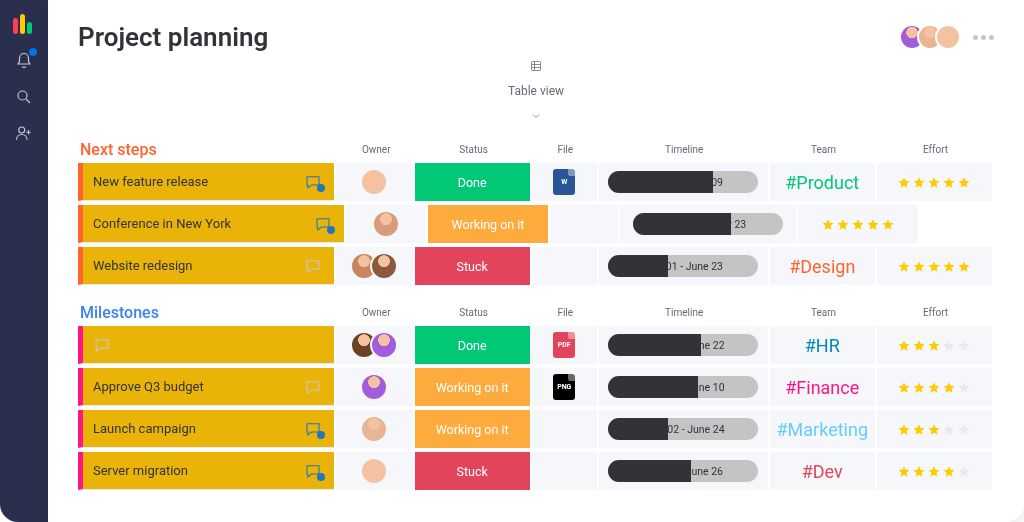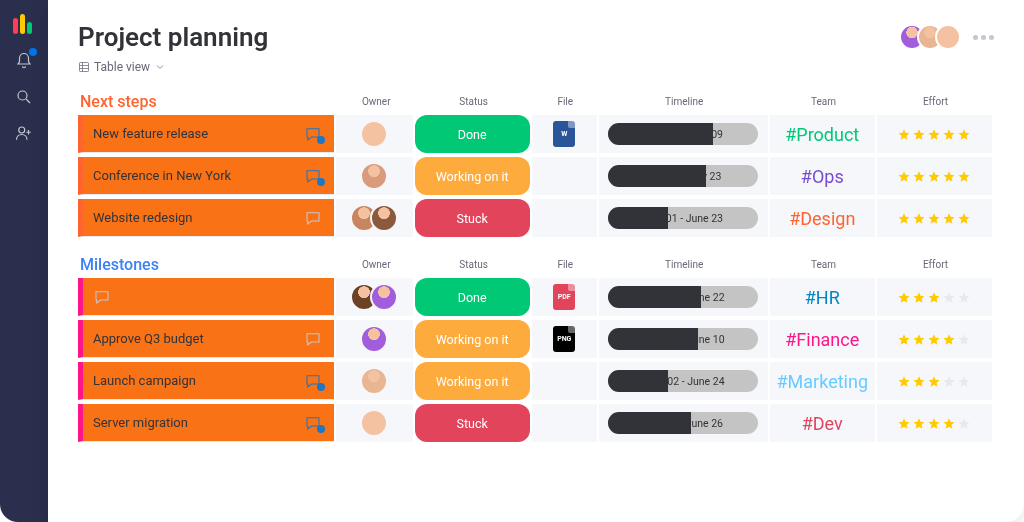--- a/index.html
+++ b/index.html
@@ -14,49 +14,49 @@
 .rail-icon { width: 18px; height: 18px; stroke: #c5c7d0; fill: none; stroke-width: 1.6; position: relative; cursor: pointer; }
 .badge { position: absolute; top: -4px; right: -4px; width: 8px; height: 8px; background: #0073ea; border-radius: 50%; }
 .main { flex: 1; background: #fff; padding: 22px 30px 10px 30px; overflow: hidden; border-radius: 0 0 18px 0; box-shadow: 0 6px 20px rgba(0,0,0,0.1); }
 .header { display: flex; align-items: center; justify-content: space-between; }
 .title { font-size: 26px; font-weight: 600; color: #323338; }
 .header-right { display: flex; align-items: center; gap: 12px; }
 .avatars { display: flex; }
 .avatars .av { width: 26px; height: 26px; border-radius: 50%; border: 2px solid #fff; margin-left: -8px; }
 .more-dots { display: flex; gap: 3px; cursor: pointer; }
 .more-dots span { width: 5px; height: 5px; background: #c5c7d0; border-radius: 50%; }
-.view-select { display: flex; align-items: center; gap: 4px; color: #676879; font-size: 12px; margin-top: 8px; cursor: pointer; }
+.view-select { display: flex; align-items: center; gap: 12px; color: #676879; font-size: 12px; margin-top: 8px; cursor: pointer; flex-direction: column; }
 .view-select svg { width: 12px; height: 12px; stroke: #676879; fill: none; }
 .group { margin-top: 18px; }
 .group-header { display: flex; align-items: center; }
 .group-title { font-size: 16px; font-weight: 500; width: 266px; padding-left: 2px; }
 .group-title.orange { color: #ff642e; }
 .group-title.pink { color: #3b82f6; }
 .col-head { font-size: 10px; color: #676879; text-align: center; }
 .col-owner { width: 80px; }
 .col-status { width: 120px; }
 .col-file { width: 68px; }
 .col-timeline { width: 176px; }
 .col-team { width: 110px; }
 .col-effort { width: 120px; }
 .row { display: flex; align-items: center; height: 38px; margin-top: 4px; background: #fff; gap: 0; }
 .row > div { height: 38px; display: flex; align-items: center; justify-content: center; background: #f6f7fb; margin-right: 2px; }
-.row .cell-name { width: 266px; justify-content: space-between; padding-left: 10px; padding-right: 10px; background: #f97316; border-left: 5px solid; border-bottom: 1px solid #e6e9ef; margin-right: 2px; }
+.row .cell-name { width: 266px; justify-content: space-between; padding-left: 10px; padding-right: 10px; background: #eab308; border-left: 5px solid; border-bottom: 1px solid #e6e9ef; margin-right: 2px; }
 .cell-name.orange { border-left-color: #ff642e; }
 .cell-name.pink { border-left-color: #ff158a; }
 .task-name { font-size: 13px; color: #323338; }
 .chat-icon { width: 20px; height: 18px; position: relative; }
 .chat-icon svg { stroke: #c5c7d0; fill: none; stroke-width: 1.4; }
 .chat-icon.active svg { stroke: #1f76c2; }
 .chat-icon .dot { position:absolute; bottom:-1px; right:-1px; width:8px; height:8px; background:#1f76c2; border-radius:50%; }
 .cell-owner { width: 80px; }
 .cell-owner .av-wrap { display:flex; }
 .cell-owner .av-wrap .av { width: 28px; height: 28px; border-radius: 50%; border: 2px solid #f6f7fb; margin-left: -8px; }
 .cell-owner .av-wrap .av:first-child { margin-left: 0; }
-.cell-status { width: 120px; color: #fff; font-size: 12.5px; margin-right: 2px; border-radius: 12px; }
+.cell-status { width: 120px; color: #fff; font-size: 12.5px; margin-right: 2px; }
 .status-done { background: #00c875 !important; }
 .status-working { background: #fdab3d !important; }
 .status-stuck { background: #e2445c !important; }
 .cell-file { width: 68px; }
 .file-chip { width: 22px; height: 26px; border-radius: 3px; display:flex; align-items:center; justify-content:center; font-size:7px; font-weight:700; color:#fff; position:relative; }
 .file-chip .corner { position:absolute; top:0; right:0; width:7px; height:7px; background:rgba(255,255,255,0.4); border-bottom-left-radius:2px; }
 .file-word { background:#2a5699; }
 .file-pdf { background:#e2445c; }
 .file-png { background:#000000; }
 .cell-timeline { width: 176px; }
@@ -195,21 +195,20 @@
               </div>
             </div>
             <div class="cell-status status-working">Working on it</div>
             <div class="cell-file"></div>
             <div class="cell-timeline">
               <div class="tl-pill">
                 <div class="fill" style="width: 65%;"></div>
                 <span class="label">May 05 - May 23</span>
               </div>
             </div>
-            <div class="cell-team" style="color: rgb(120, 75, 209);">#Ops</div>
             <div class="cell-effort">
               <div class="stars">
                 <span class="star on"><svg viewBox="0 0 24 24">
                     <path d="M12 2l2.6 6.3 6.9.6-5.2 4.5 1.6 6.7L12 16.8 6.1 20.1l1.6-6.7L2.5 8.9l6.9-.6z"></path>
                   </svg></span>
                 <span class="star on"><svg viewBox="0 0 24 24">
                     <path d="M12 2l2.6 6.3 6.9.6-5.2 4.5 1.6 6.7L12 16.8 6.1 20.1l1.6-6.7L2.5 8.9l6.9-.6z"></path>
                   </svg></span>
                 <span class="star on"><svg viewBox="0 0 24 24">
                     <path d="M12 2l2.6 6.3 6.9.6-5.2 4.5 1.6 6.7L12 16.8 6.1 20.1l1.6-6.7L2.5 8.9l6.9-.6z"></path>

